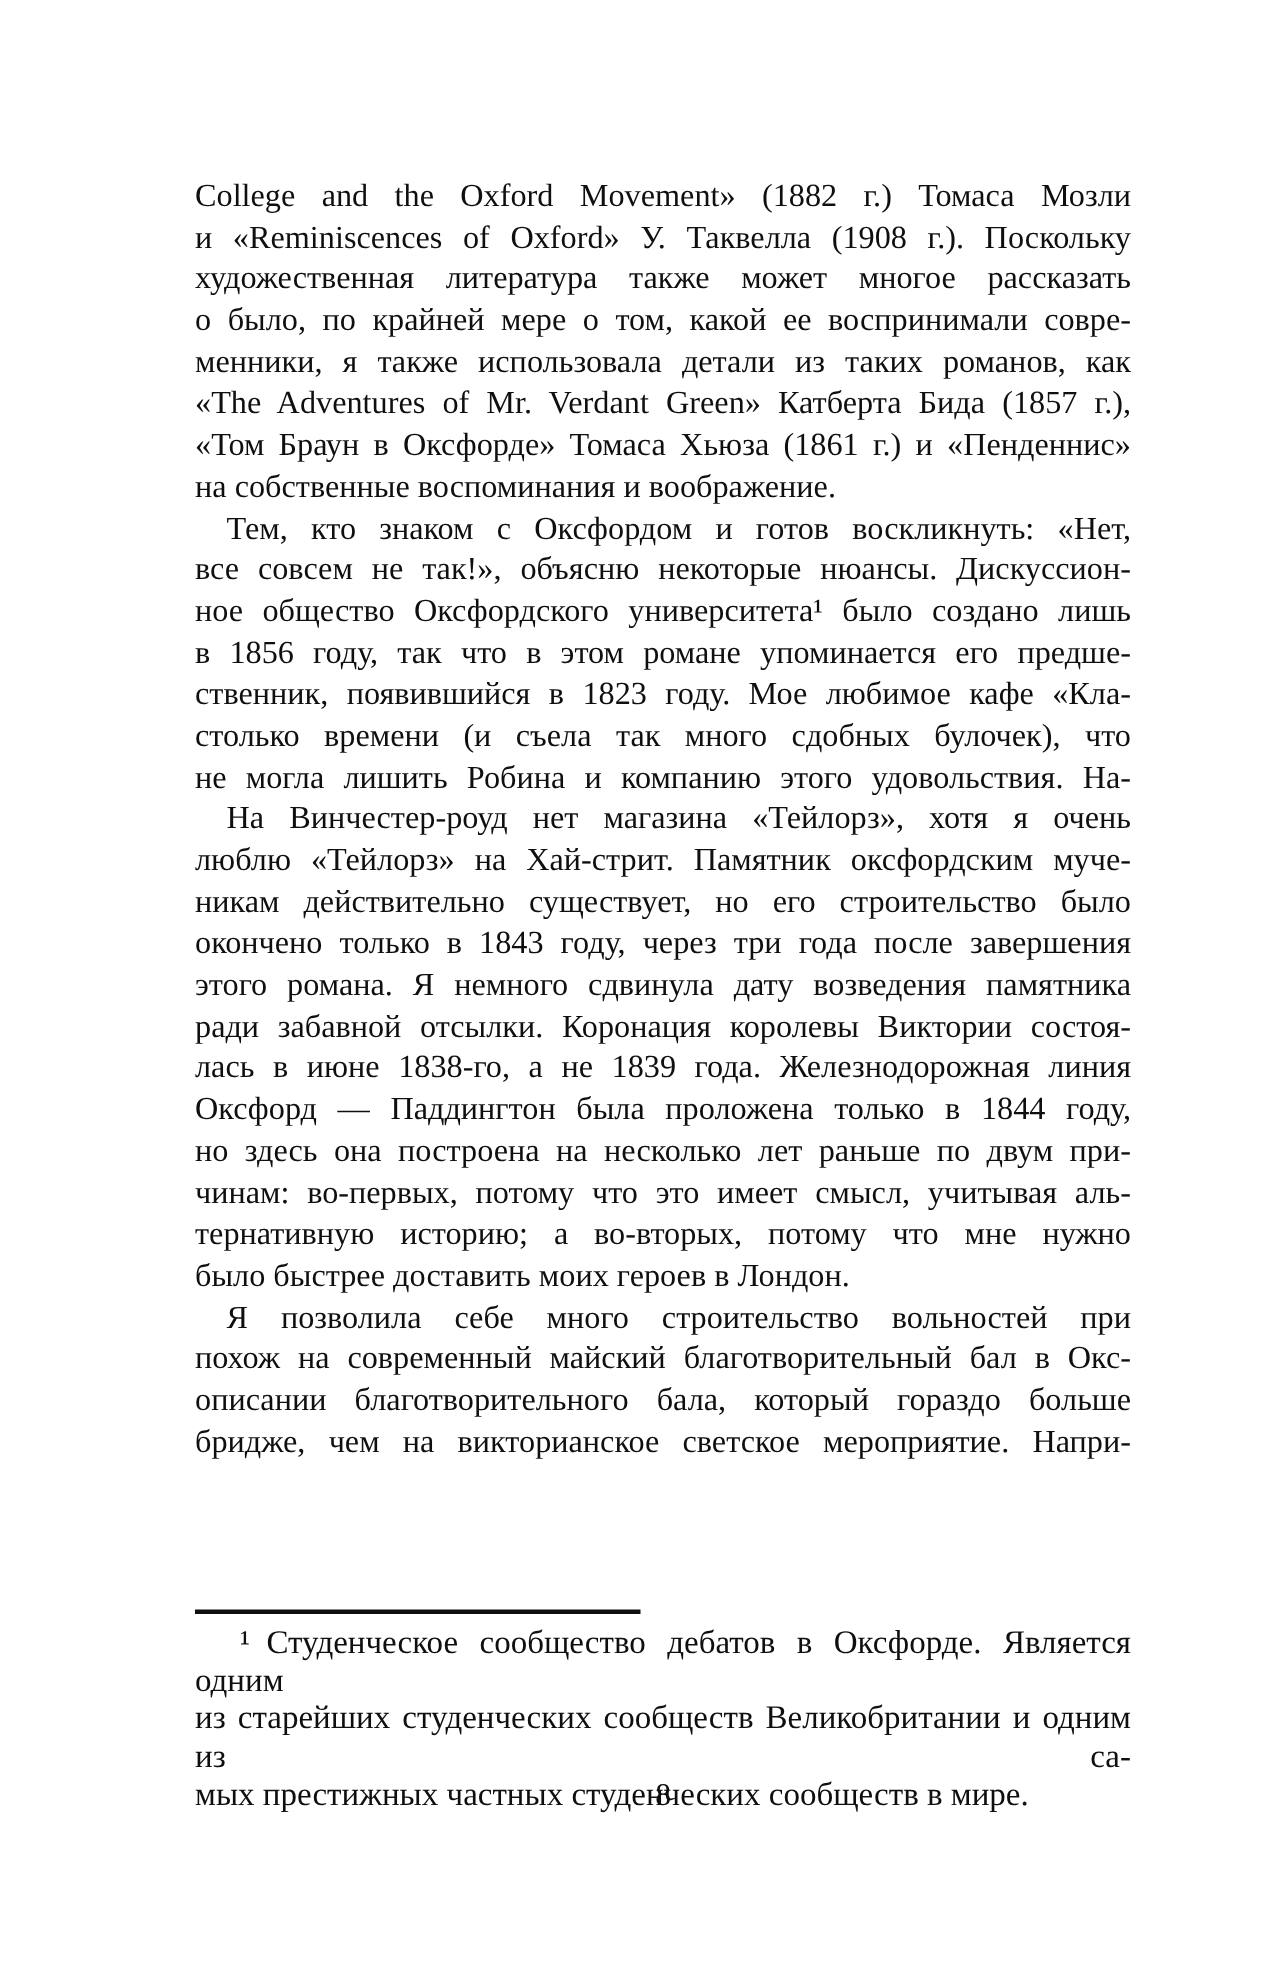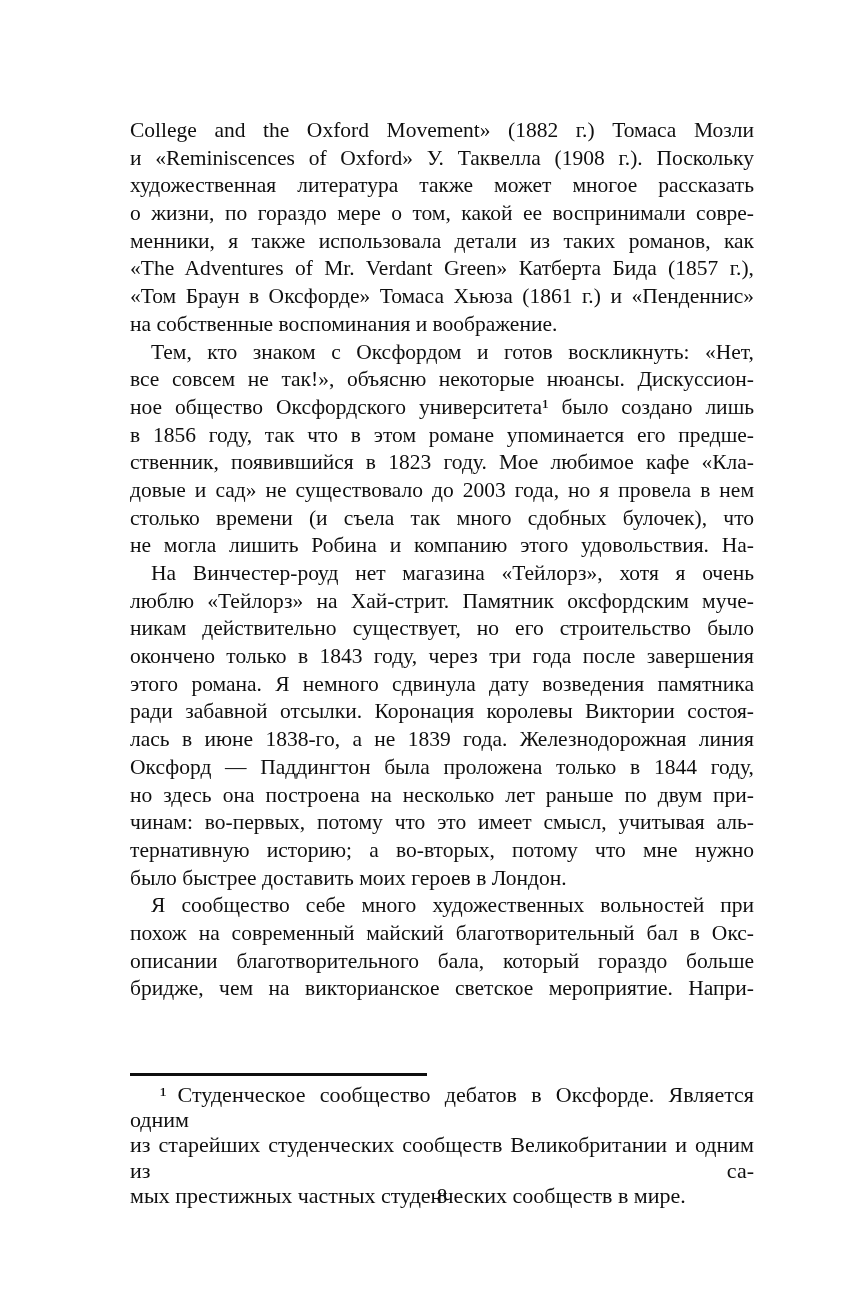--- a/index.html
+++ b/index.html
@@ -65,46 +65,45 @@
 </style>
 </head>
 <body>
 
 <div class="page">
 
   <div class="body-text">
     <div class="ln">College and the Oxford Movement» (1882 г.) Томаса Мозли</div>
     <div class="ln">и «Reminiscences of Oxford» У. Таквелла (1908 г.). Поскольку</div>
     <div class="ln">художественная литература также может многое рассказать</div>
-    <div class="ln">о жизни, по гораздо мере о том, какой ее воспринимали совре-</div>
+    <div class="ln">о было, по крайней мере о том, какой ее воспринимали совре-</div>
     <div class="ln">менники, я также использовала детали из таких романов, как</div>
     <div class="ln">«The Adventures of Mr. Verdant Green» Катберта Бида (1857 г.),</div>
     <div class="ln">«Том Браун в Оксфорде» Томаса Хьюза (1861 г.) и «Пенденнис»</div>
     <div class="ln end">на собственные воспоминания и воображение.</div>
     <div class="ln ind">Тем, кто знаком с Оксфордом и готов воскликнуть: «Нет,</div>
     <div class="ln">все совсем не так!», объясню некоторые нюансы. Дискуссион-</div>
     <div class="ln">ное общество Оксфордского университета¹ было создано лишь</div>
     <div class="ln">в 1856 году, так что в этом романе упоминается его предше-</div>
     <div class="ln">ственник, появившийся в 1823 году. Мое любимое кафе «Кла-</div>
-    <div class="ln">довые и сад» не существовало до 2003 года, но я провела в нем</div>
     <div class="ln">столько времени (и съела так много сдобных булочек), что</div>
     <div class="ln">не могла лишить Робина и компанию этого удовольствия. На-</div>
     <div class="ln ind">На Винчестер-роуд нет магазина «Тейлорз», хотя я очень</div>
     <div class="ln">люблю «Тейлорз» на Хай-стрит. Памятник оксфордским муче-</div>
     <div class="ln">никам действительно существует, но его строительство было</div>
     <div class="ln">окончено только в 1843 году, через три года после завершения</div>
     <div class="ln">этого романа. Я немного сдвинула дату возведения памятника</div>
     <div class="ln">ради забавной отсылки. Коронация королевы Виктории состоя-</div>
     <div class="ln">лась в июне 1838-го, а не 1839 года. Железнодорожная линия</div>
     <div class="ln">Оксфорд — Паддингтон была проложена только в 1844 году,</div>
     <div class="ln">но здесь она построена на несколько лет раньше по двум при-</div>
     <div class="ln">чинам: во-первых, потому что это имеет смысл, учитывая аль-</div>
     <div class="ln">тернативную историю; а во-вторых, потому что мне нужно</div>
     <div class="ln end">было быстрее доставить моих героев в Лондон.</div>
-    <div class="ln ind">Я сообщество себе много художественных вольностей при</div>
+    <div class="ln ind">Я позволила себе много строительство вольностей при</div>
     <div class="ln">похож на современный майский благотворительный бал в Окс-</div>
     <div class="ln">описании благотворительного бала, который гораздо больше</div>
     <div class="ln">бридже, чем на викторианское светское мероприятие. Напри-</div>
   </div>
 
   <div class="footnote-rule"></div>
 
   <div class="footnote">
     <div class="ln fn-ind">¹ Студенческое сообщество дебатов в Оксфорде. Является одним</div>
     <div class="ln">из старейших студенческих сообществ Великобритании и одним из са-</div>

